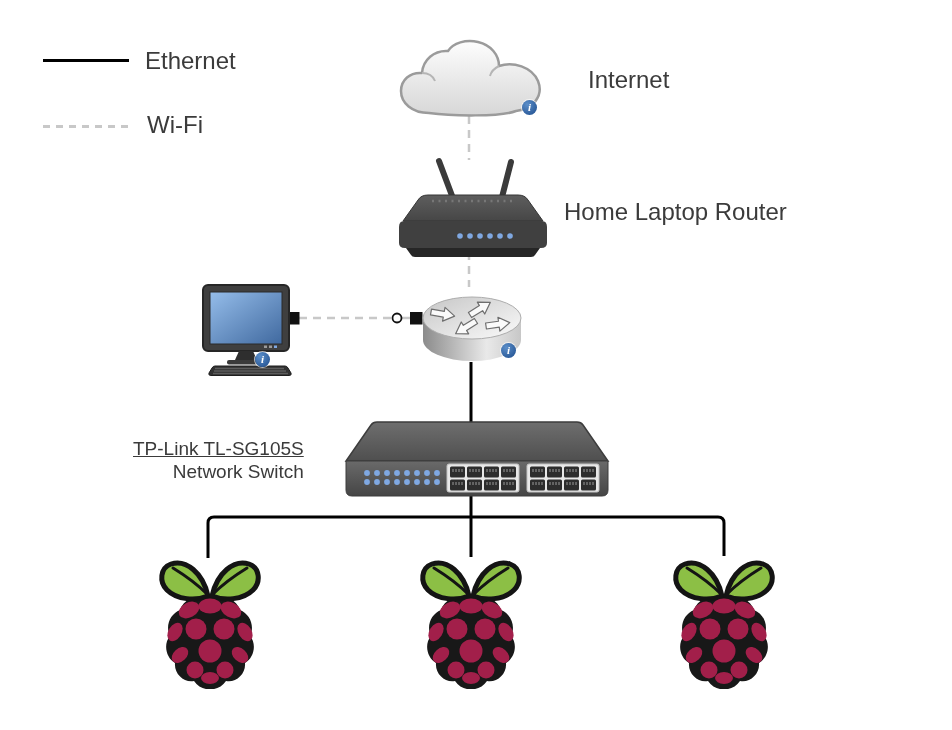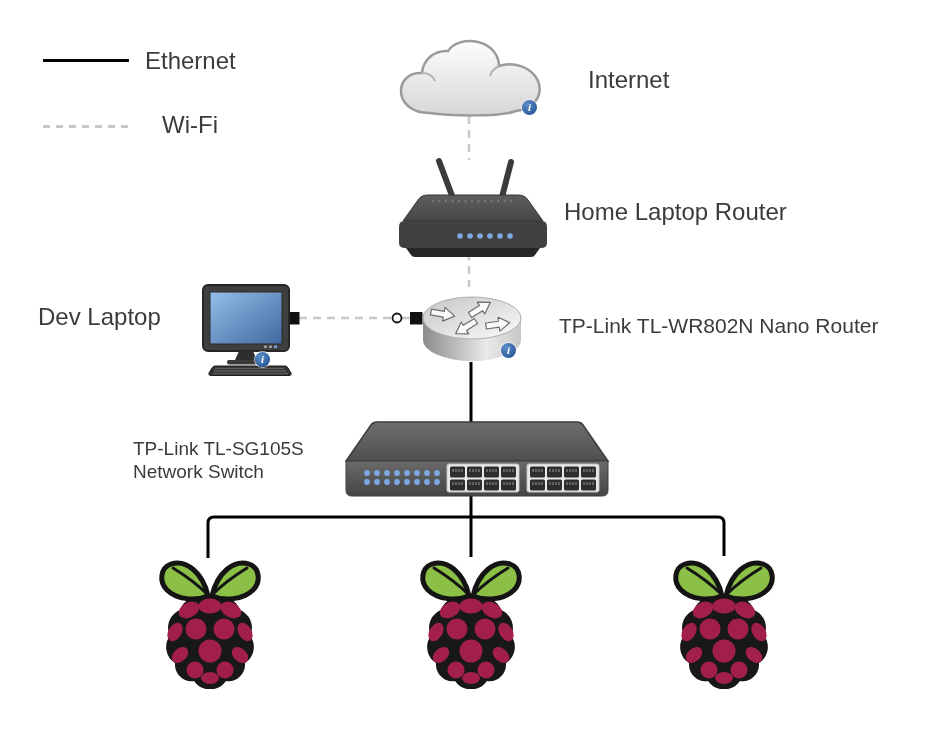--- a/index.html
+++ b/index.html
@@ -213,29 +213,27 @@
 
     <use href="#rpi" x="158" y="551" width="104" height="138"></use>
     <use href="#rpi" x="419" y="551" width="104" height="138"></use>
     <use href="#rpi" x="672" y="551" width="104" height="138"></use>
   </svg>
 
   <div>
     <div class="legend-line-solid"></div>
     <span class="label label-lg" style="left:145px; top:48px;">Ethernet</span>
     <div class="legend-line-dashed"></div>
-    <span class="label label-lg" style="left:162px; top:112px;text-align:center;">Wi-Fi</span>
+    <span class="label label-lg" style="left:147px; top:112px;text-align:center;">Wi-Fi</span>
   </div>
 
   <span class="label label-lg" style="left:588px; top:67px;">Internet</span>
   <span class="label label-lg" style="left:564px; top:199px;">Home Laptop Router</span>
-  <span class="label label-lg" style="left:38px; top:304px;">Dev Laptop</span>
-  <span class="label label-md" style="left:559px; top:314px;">TP-Link TL-WR802N Nano Router</span>
   <div class="label label-sm" style="left:133px; top:437px;">
-    <span style="display:block;">TP-Link TL-SG105S</span>
-    <span style="display:block;">Network Switch</span>
+    <span style="display:block;text-decoration:underline;">TP-Link TL-SG105S</span>
+    <span style="display:block;text-align:right;">Network Switch</span>
   </div>
 
   <div class="info-badge" style="left:522px; top:100px;">i</div>
   <div class="info-badge" style="left:255px; top:352px;">i</div>
   <div class="info-badge" style="left:501px; top:343px;">i</div>
 
 </div>
 
 </body></html>

